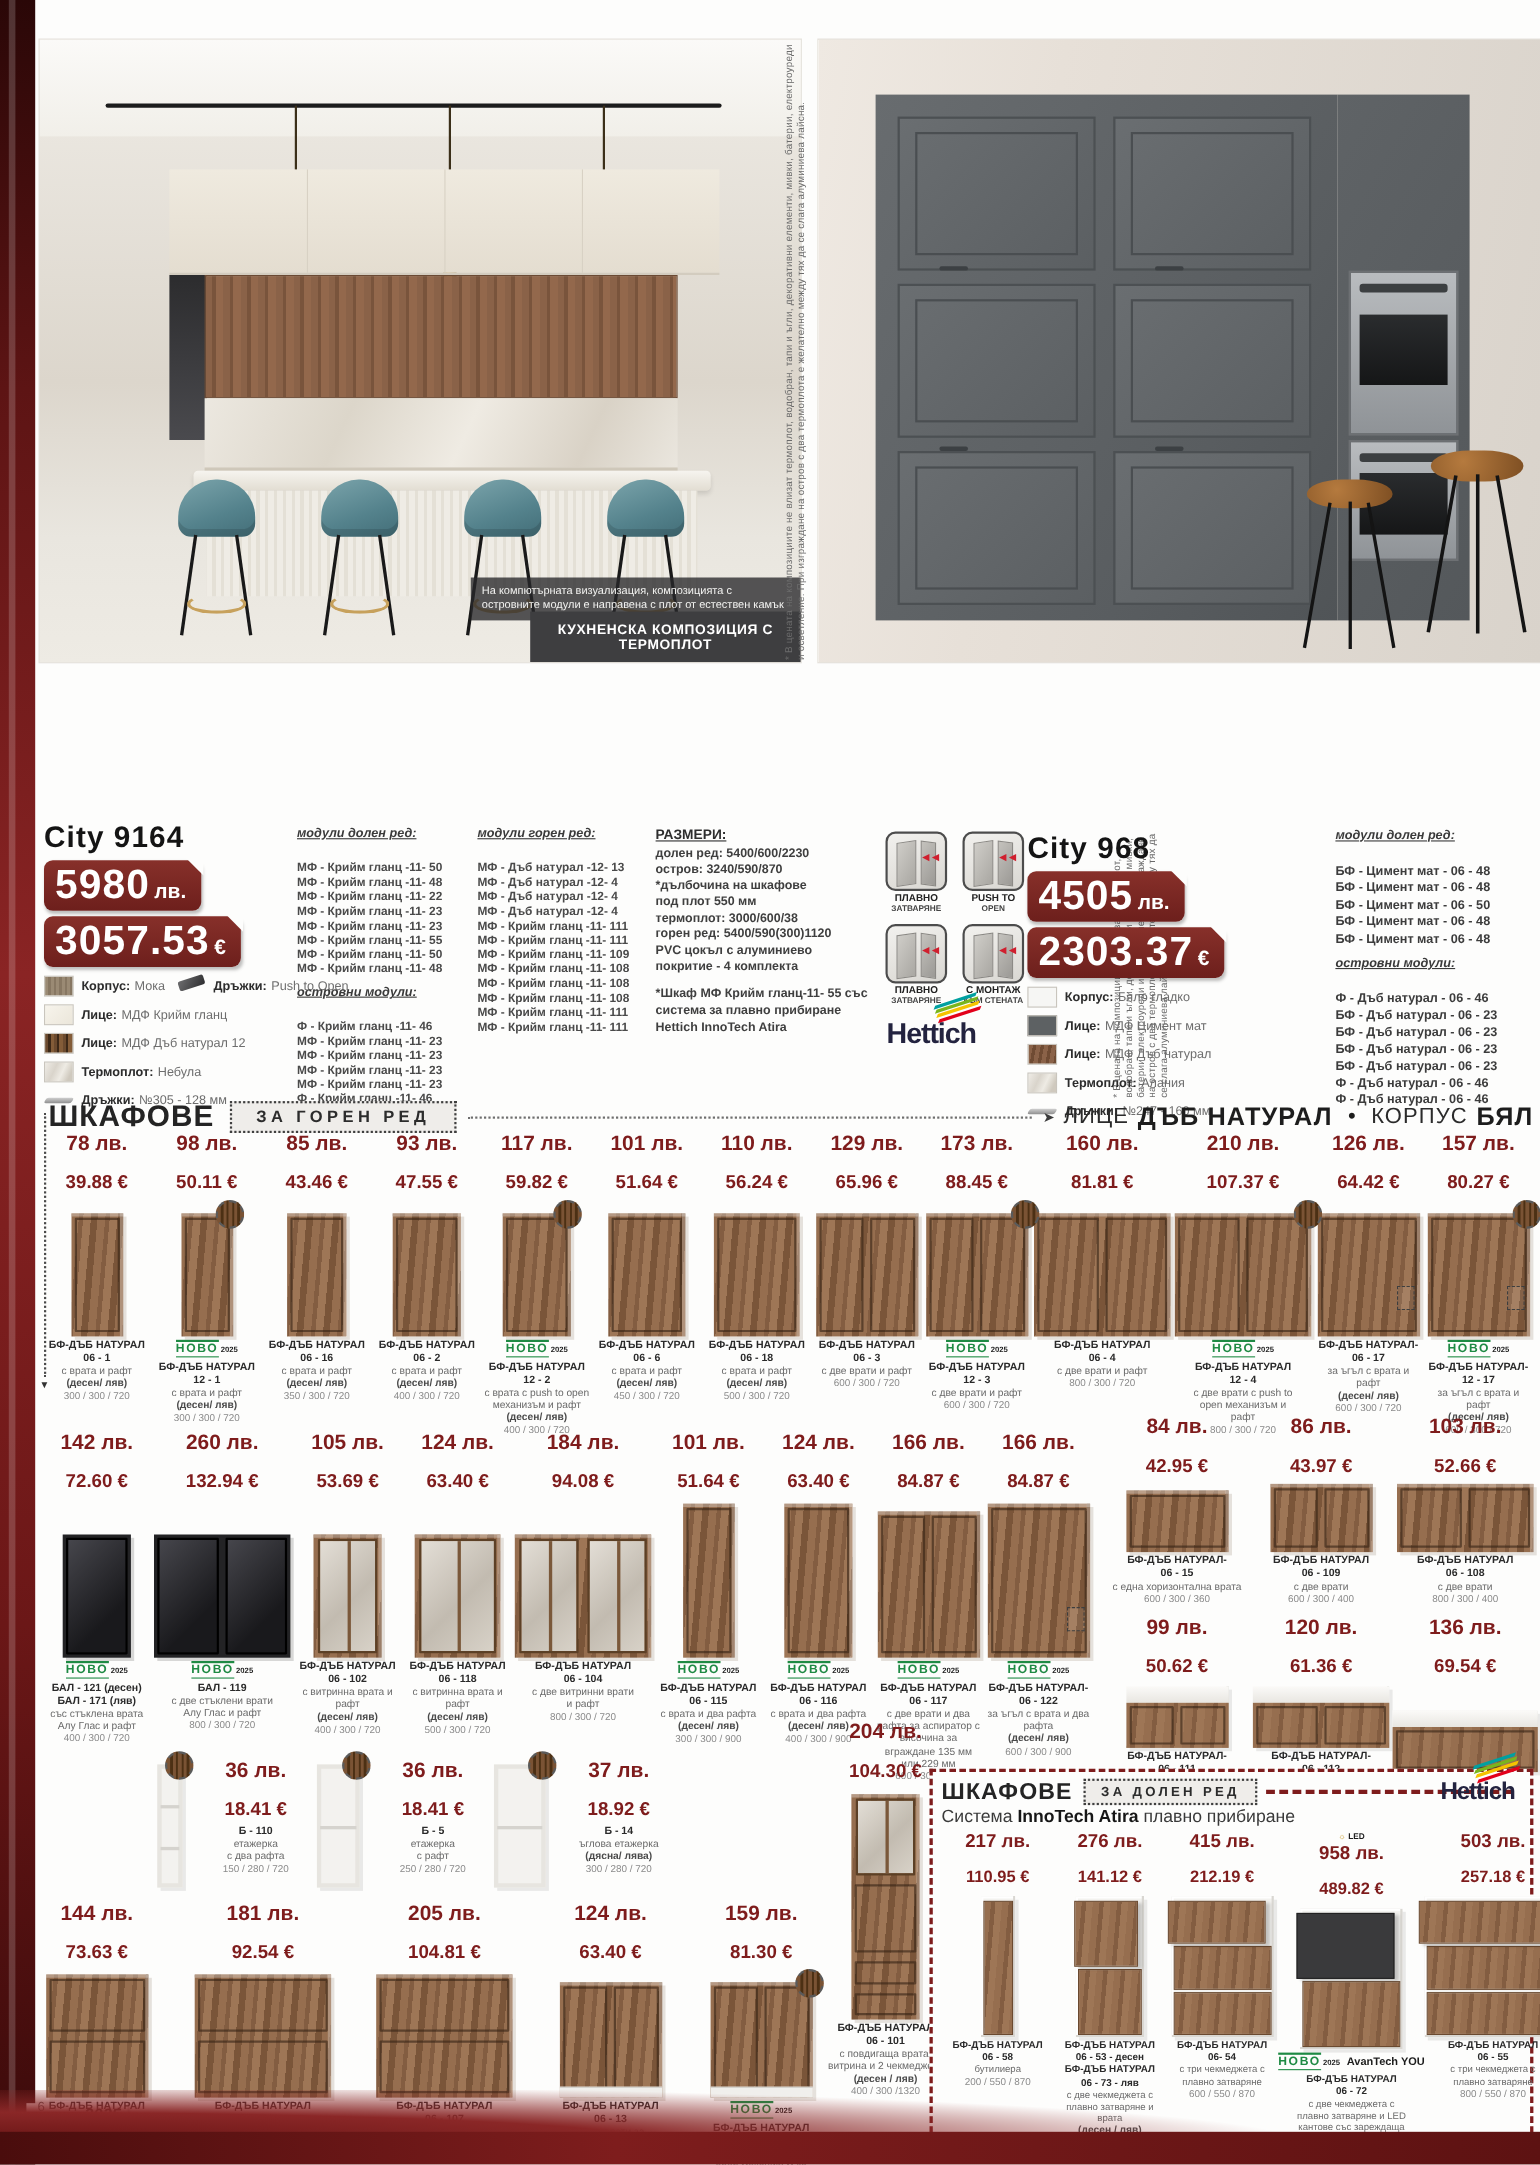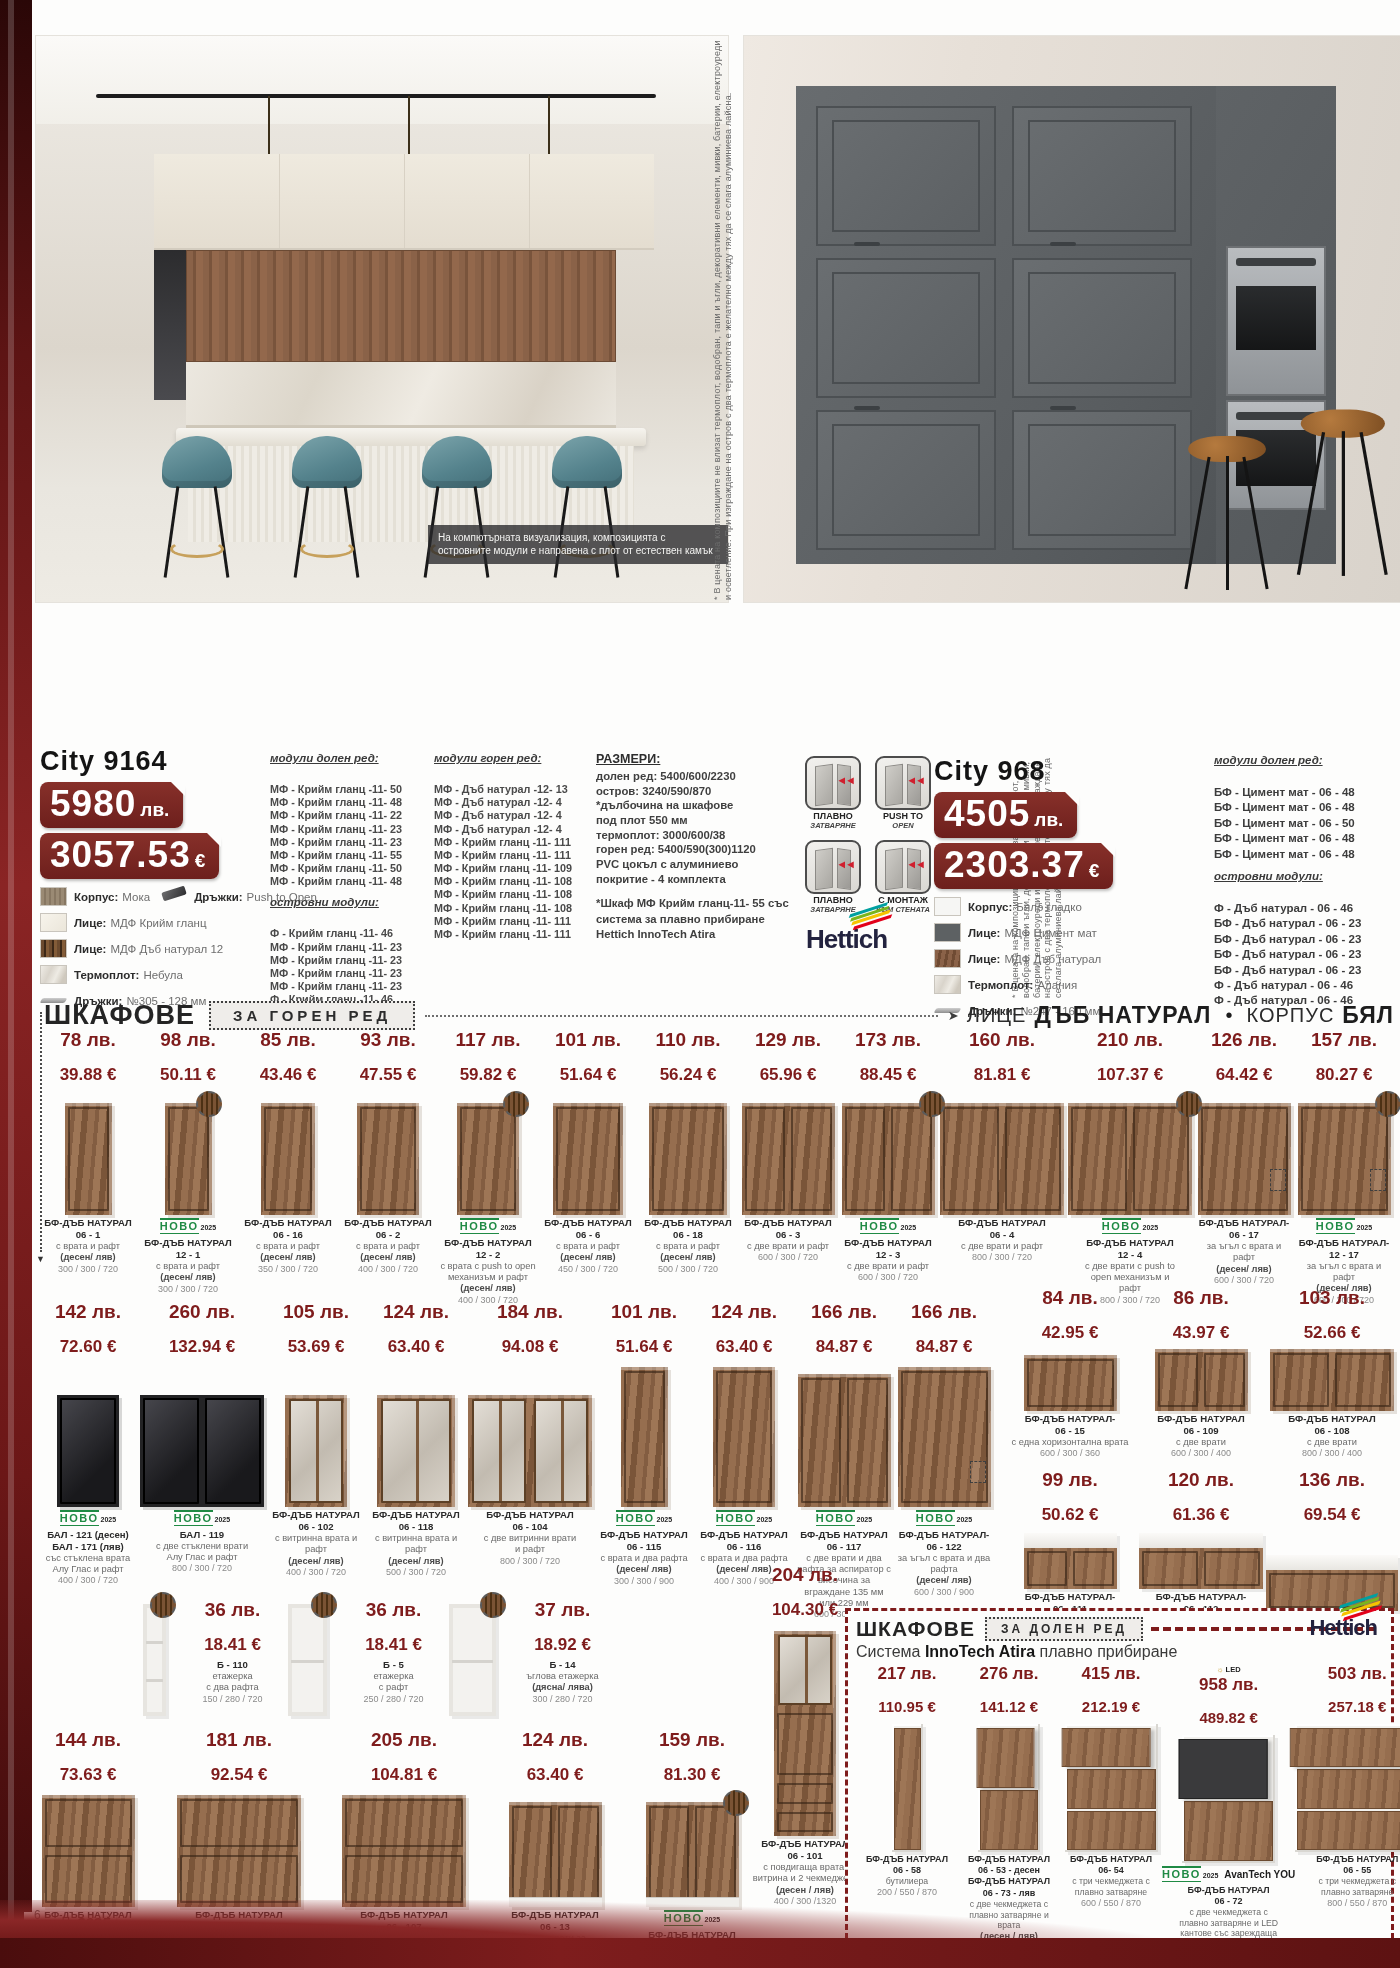--- a/index.html
+++ b/index.html
@@ -98,21 +98,21 @@
   .size-note { margin-top:10px; font-size:11.3px; font-weight:bold; color:#3f3f3f; line-height:1.35; }
 
   #feat-grid { position:absolute; left:762px; top:10px; width:146px; display:flex; flex-wrap:wrap; }
   .feat { width:70px; text-align:center; margin-bottom:10px; }
   .feat-box { width:56px; height:54px; margin:0 auto 2px; border:2px solid #4c4c4c; border-radius:9px;
     background:linear-gradient(160deg,#f2f1ee,#d9d7d2); position:relative; overflow:hidden; }
   .feat-box .door { position:absolute; left:8px; top:7px; width:18px; height:40px; background:linear-gradient(120deg,#cfcdc8,#a9a7a2); transform:skewY(-8deg); border:1px solid #8c8a86; }
   .feat-box .door2 { position:absolute; left:30px; top:7px; width:14px; height:40px; background:linear-gradient(120deg,#c4c2bd,#9b9995); transform:skewY(8deg); border:1px solid #8c8a86; }
   .feat-box .arrows { position:absolute; right:5px; top:16px; color:#d01f2e; font-size:11px; font-weight:bold; letter-spacing:-2px; }
   .feat-label { font-size:9px; font-weight:bold; color:#222; line-height:1.1; }
-  .feat-label small { display:block; font-size:7.5px; font-weight:bold; color:#444;font-style:italic; }
+  .feat-label small { display:block; font-size:7.5px; font-weight:bold; color:#444; }
 
   .hettich { position:relative; display:inline-block; font-weight:bold; color:#23233f; }
   .hettich .txt { font-size:26px; letter-spacing:-1px; }
   .hettich .stripes { position:absolute; right:-4px; top:-16px; width:40px; height:20px; transform:rotate(-18deg); }
   .hettich .stripes i { display:block; height:3.2px; margin-bottom:1px; transform:skewX(-40deg); }
   #hettich1 { position:absolute; left:770px; top:178px; }
 
   #c2 { position:absolute; left:898px; top:10px; width:260px; }
   #mods-c { position:absolute; left:1178px; top:8px; width:182px; }
   .mod-line-b { font-size:11.5px; font-weight:bold; color:#3c3c3c; line-height:1.34; white-space:nowrap; }
@@ -248,20 +248,21 @@
         <div class="leg" style="left:64px;transform:rotate(-8deg)"></div>
         <div class="ring"></div>
       </div>
     <div class="stool" style="left:510px;top:400px">
         <div class="seat"></div>
         <div class="leg" style="left:14px;transform:rotate(8deg)"></div>
         <div class="leg" style="left:64px;transform:rotate(-8deg)"></div>
         <div class="ring"></div>
       </div>
     <div class="hero-cap1">На компютърната визуализация, композицията с островните модули е направена с плот от естествен камък</div>
+    <div class="hero-cap2">КУХНЕНСКА КОМПОЗИЦИЯ С ТЕРМОПЛОТ</div>
   </div>
   <div id="novo-hero">
     <span class="yr">2025</span>
     <span class="nv">НОВО</span>
   </div>
 
   <div class="photo" id="photo-right">
     <div class="g-wall"></div>
     <div class="g-door" style="left:72px;top:70px;width:180px;height:140px">
         <i></i>

